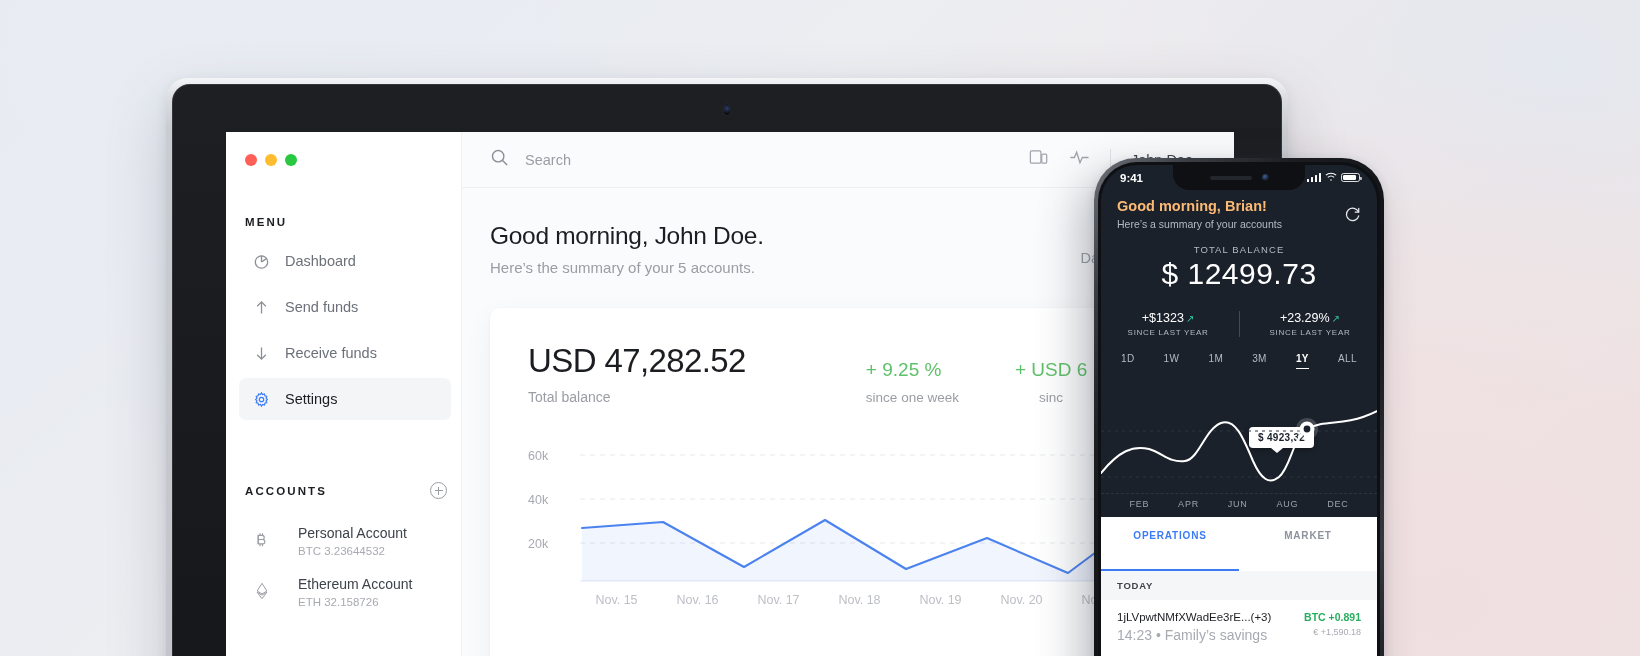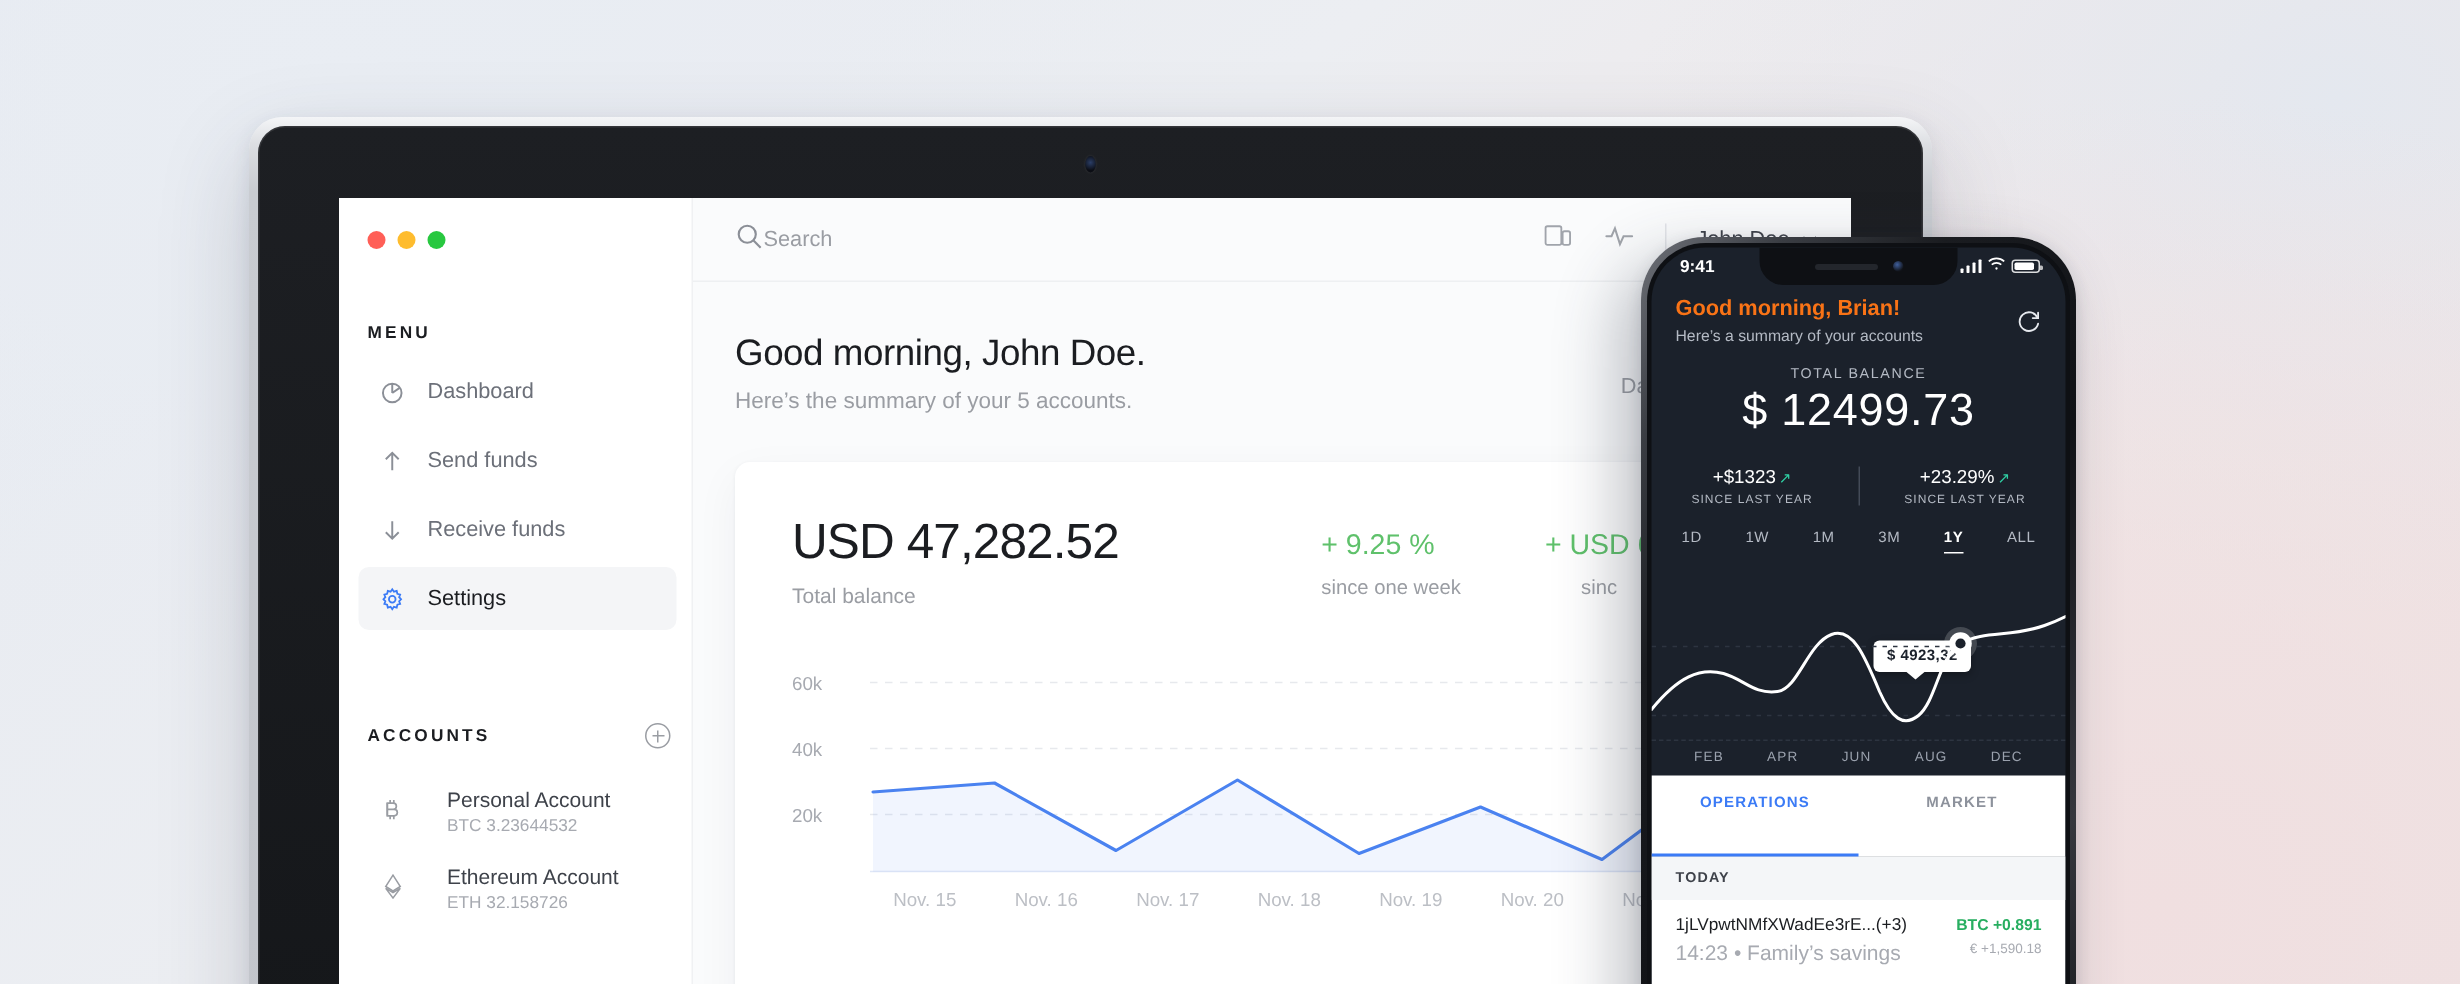--- a/index.html
+++ b/index.html
@@ -107,21 +107,21 @@
   .acct-name { font-size: 14px; color: #3e424a; line-height: 1.35; }
   .acct-sub { font-size: 11.5px; color: #a7aab1; margin-top: 2px; }
 
   
   .main { flex: 1; background: #fafbfc; display: flex; flex-direction: column; min-width: 0; }
   .topbar {
     height: 56px; display: flex; align-items: center;
     border-bottom: 1px solid #eef0f2; background: #fafbfc;
     padding: 0 22px 0 28px; gap: 14px;
   }
-  .search-wrap { display: flex; flex: 1; }
+  .search-wrap { display: flex; gap: 16px; flex: 1; }
   .search-input {
     border: none; outline: none; background: transparent;
     font-size: 14.5px; color: #3e424a; width: 280px;
     font-family: "Liberation Sans", sans-serif;
   }
   .search-input::placeholder { color: #9a9da3; }
   .top-icons { display: flex; align-items: center; gap: 20px; }
   .vsep { width: 1px; height: 22px; background: #e2e4e8; }
   .user { display: flex; align-items: center; gap: 8px; font-size: 14.5px; color: #3e424a; cursor:pointer; }
 
@@ -136,21 +136,21 @@
     border-radius: 6px; cursor: pointer;
   }
   .toggle-opt.active { color: #3b7bf6; background: #e8effd; font-weight: 600; }
 
   .card {
     margin-top: 32px; background: #ffffff;
     border-radius: 10px 0 0 0;
     box-shadow: 0 1px 3px rgba(40,46,62,.06), 0 10px 30px rgba(40,46,62,.05);
     padding: 34px 0 0 38px; height: 100%;
   }
-  .card-head { display: flex; align-items: center; gap: 15px; }
+  .card-head { display: flex; align-items: flex-end; }
   .bal-amount { font-size: 33px; color: #1b1d21; letter-spacing: -.6px; }
   .bal-label { font-size: 14px; color: #9a9da3; margin-top: 9px; }
   .stats { display: flex; gap: 56px; margin-left: 120px; padding-top: 4px; }
   .stat-val { font-size: 19px; color: #5fc16b; white-space: nowrap; }
   .stat-sub { font-size: 13.5px; color: #9a9da3; margin-top: 9px; text-align: center; }
 
   .chart { position: relative; margin-top: 22px; height: 190px; }
   .chart svg { display: block; }
   .ylab {
     position: absolute; font-size: 12.5px; color: #a7aab1;
@@ -201,21 +201,21 @@
     border-radius: 2.5px; position: relative; padding: 1px;
   }
   .batt::after {
     content:''; position:absolute; right:-3px; top: 3px;
     width: 1.6px; height: 3.5px; background: rgba(255,255,255,.7); border-radius: 0 1px 1px 0;
   }
   .batt i { display:block; height: 100%; width: 85%; background:#fff; border-radius: 1.2px; }
 
   .ph-header { padding: 8px 16px 0 16px; display:flex; align-items:flex-start; }
   .ph-hgreet { flex: 1; }
-  .ph-greet { font-size: 14.5px; color: #f97316; font-weight: 600; }
+  .ph-greet { font-size: 14.5px; color: #fdba74; font-weight: 600; }
   .ph-greet b { font-weight: 700; }
   .ph-sub { font-size: 10.5px; color: #b4bac4; margin-top: 4px; }
   .refresh-icon { cursor:pointer; padding-top: 8px; }
 
   .tot-label {
     text-align: center; font-size: 9.5px; letter-spacing: 1.1px;
     color: #b4bac4; margin-top: 14px;
   }
   .tot-amount {
     text-align: center; color: #ffffff; font-size: 30px;

